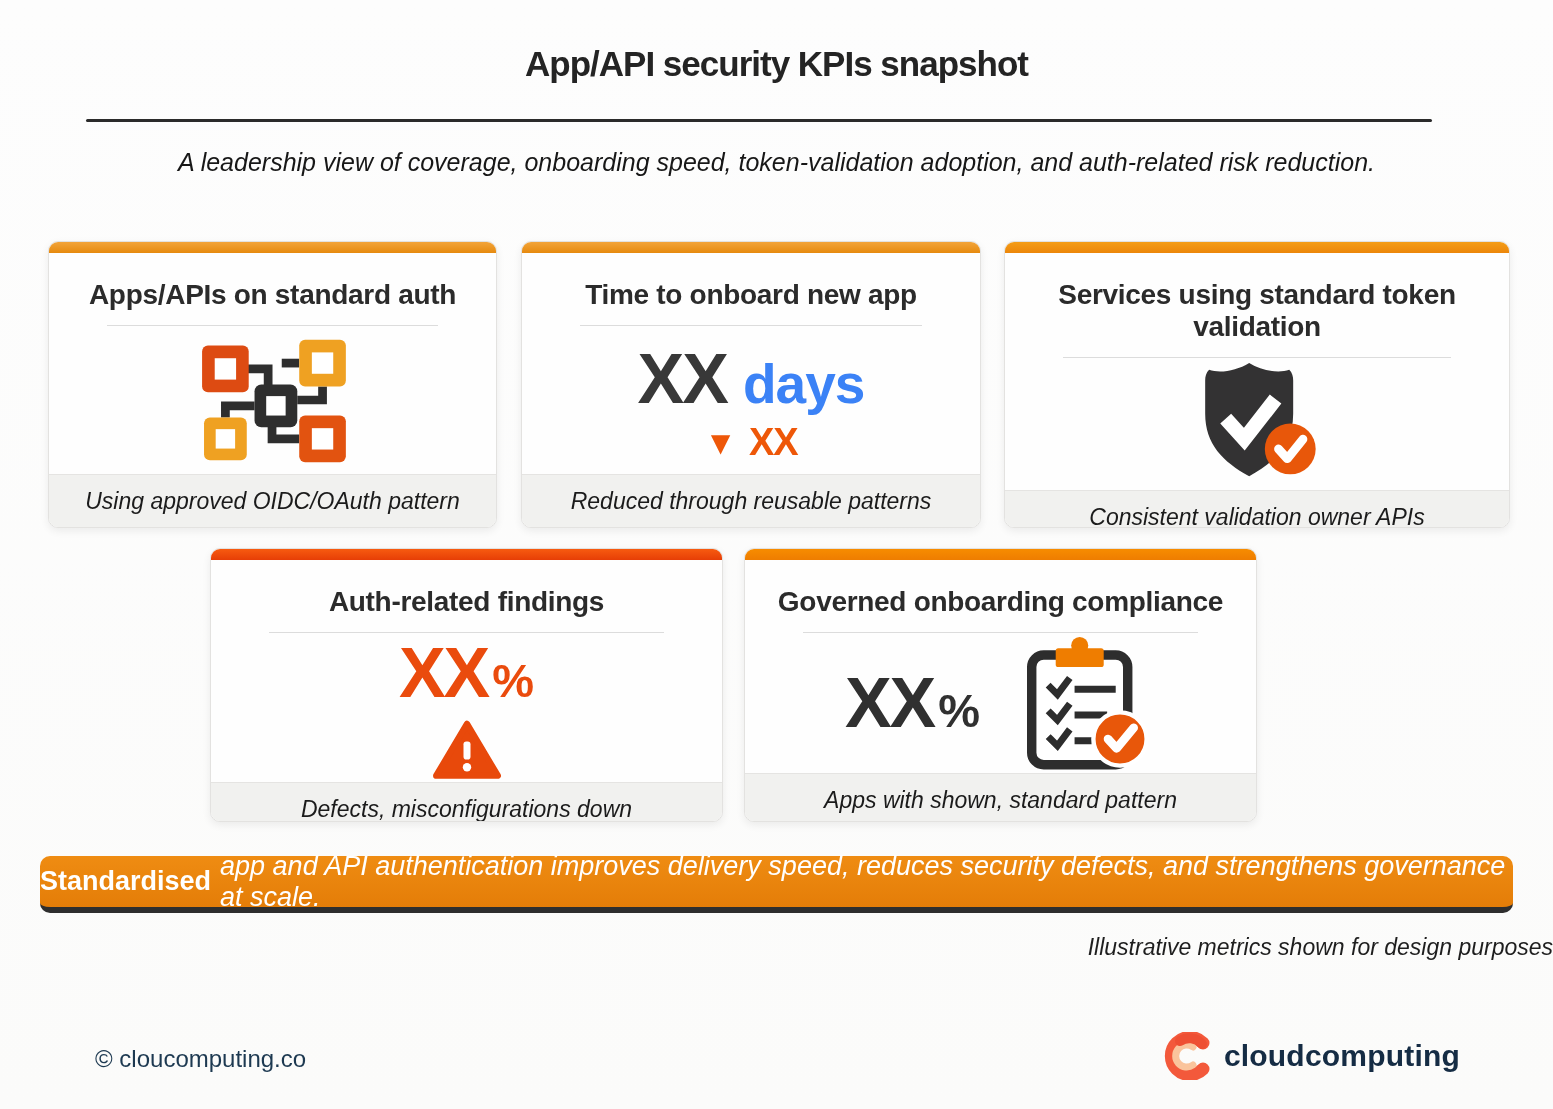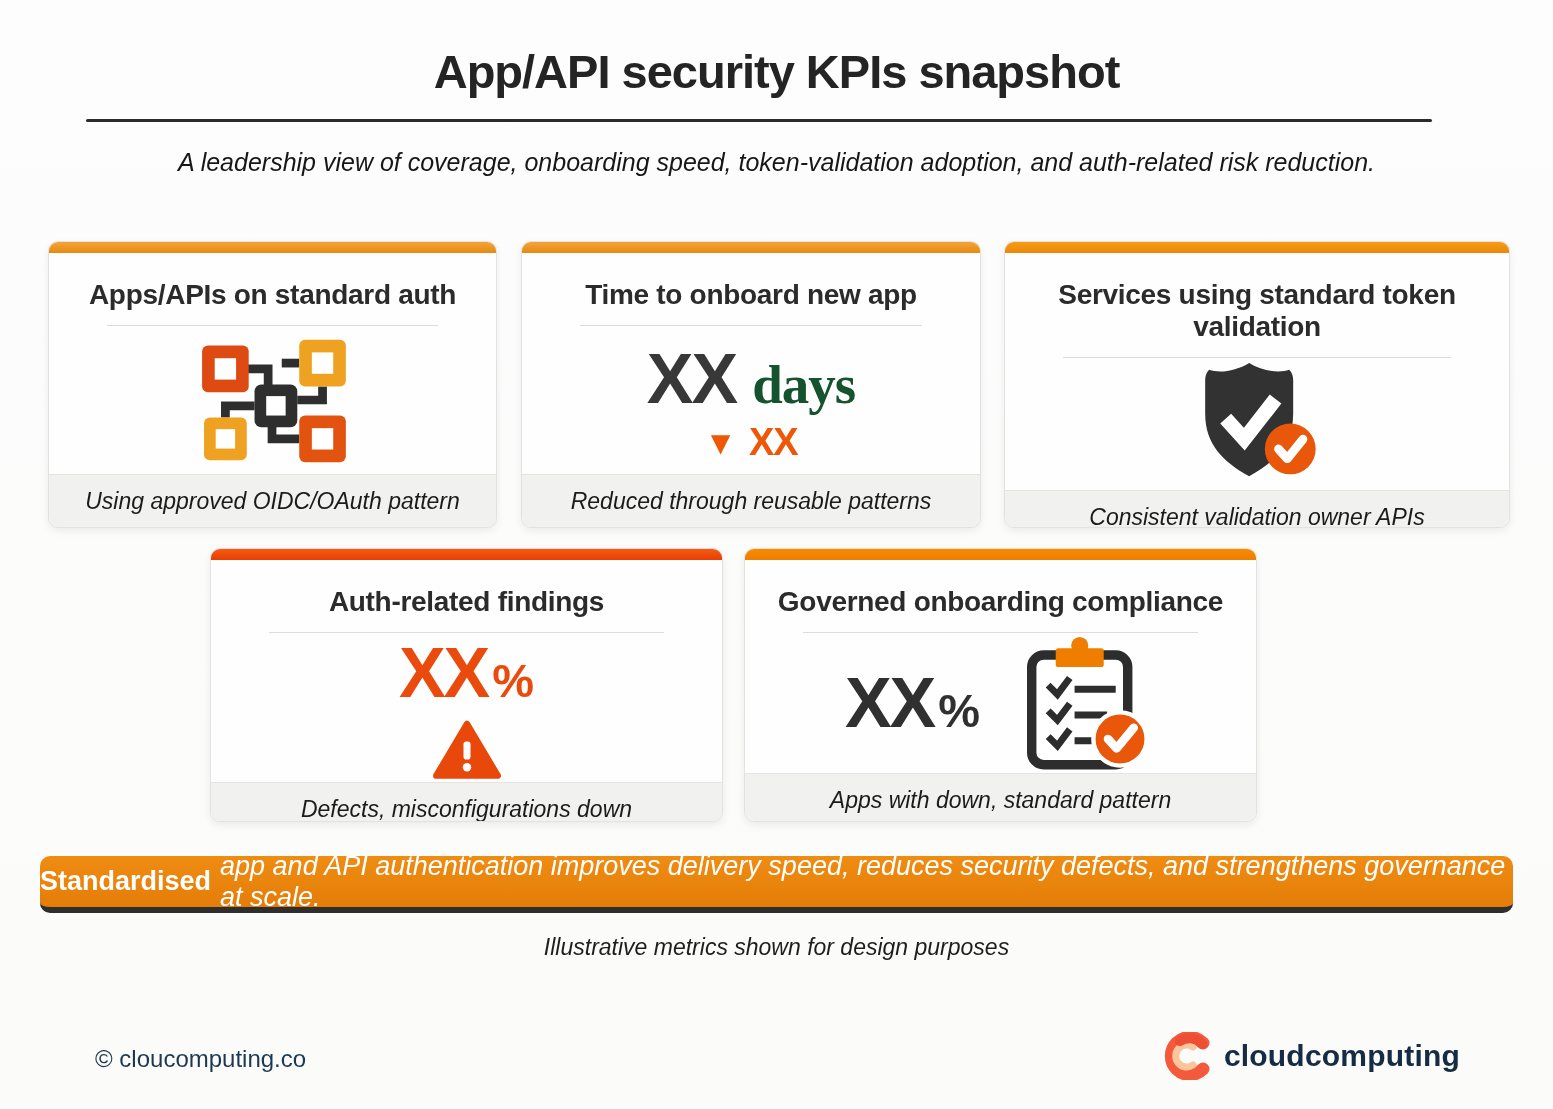--- a/index.html
+++ b/index.html
@@ -13,21 +13,21 @@
     margin: 0 auto;
     background: linear-gradient(180deg, #fdfdfd 0%, #fbfbfa 100%);
     overflow: hidden;
   }
 
   
   .page-title {
     position: absolute;
     top: 44px; left: 0; right: 0;
     text-align: center;
-    font-size: 47px;
+    font-size: 35px;
     font-weight: bold;
     letter-spacing: -1px;
     color: #242424;
   }
   .title-rule {
     position: absolute;
     top: 119px; left: 86px;
     width: 1346px; height: 3px;
     background: #2b2b2b;
     border-radius: 2px;
@@ -101,24 +101,23 @@
   .metric-row { display: flex; align-items: baseline; justify-content: center; }
   .metric-big {
     font-size: 70px;
     font-weight: bold;
     letter-spacing: -2px;
     color: #383838;
   }
   .metric-unit {
     font-size: 55px;
     font-weight: bold;
-    color: #14532d;
+    color: #3b82f6;
     margin-left: 16px;
     letter-spacing: -1px;
-    font-family: Liberation Serif, serif;
   }
   .metric-pct {
     font-size: 47px;
     font-weight: bold;
     margin-left: 4px;
     color: #383838;
   }
   .delta-row {
     margin-top: 4px;
     display: flex;
@@ -146,21 +145,21 @@
     justify-content: center;
     color: #ffffff;
     font-size: 27px;
   }
   .banner .lead { font-weight: bold; margin-right: 9px; }
   .banner .rest { font-style: italic; }
 
   .disclaimer {
     position: absolute;
     top: 934px; left: 0; right: 0;
-    text-align: center;
+    text-align: right;
     font-size: 23px;
     font-style: italic;
     color: #1e1e1e;
   }
 
   
   .copyright {
     position: absolute;
     top: 1045px; left: 95px;
     font-size: 24px;
@@ -299,21 +298,21 @@
               <path d="M84 94 H114"></path>
               <path d="M52 122 L60 130 L72 114"></path>
               <path d="M84 124 H96"></path>
             </g>
             <circle cx="133" cy="122" r="31" fill="#E8570A" stroke="#ffffff" stroke-width="5"></circle>
             <path d="M119 122 L129 133 L149 109" fill="none" stroke="#ffffff" stroke-width="10" stroke-linecap="round" stroke-linejoin="round"></path>
           </svg>
         </span>
       </div>
     </div>
-    <div class="card-foot">Apps with down, standard pattern</div>
+    <div class="card-foot">Apps with shown, standard pattern</div>
   </div>
 
   <div class="banner" style="--b1: #EF8C12; --b2: #E47D08;">
     <span class="lead">Standardised</span>
     <span class="rest">app and API authentication improves delivery speed, reduces security defects, and strengthens governance at scale.</span>
   </div>
 
   <div class="disclaimer">Illustrative metrics shown for design purposes</div>
 
   <div class="copyright">© cloucomputing.co</div>

